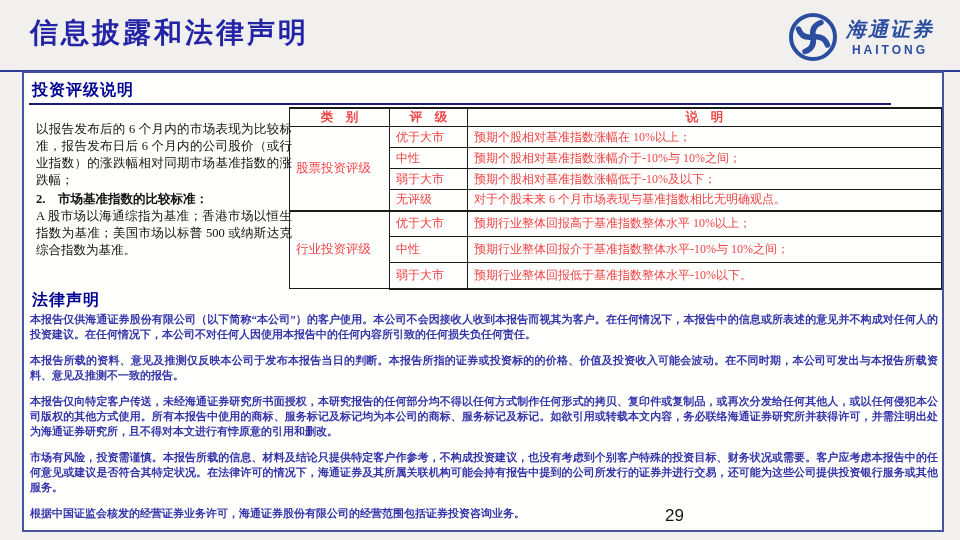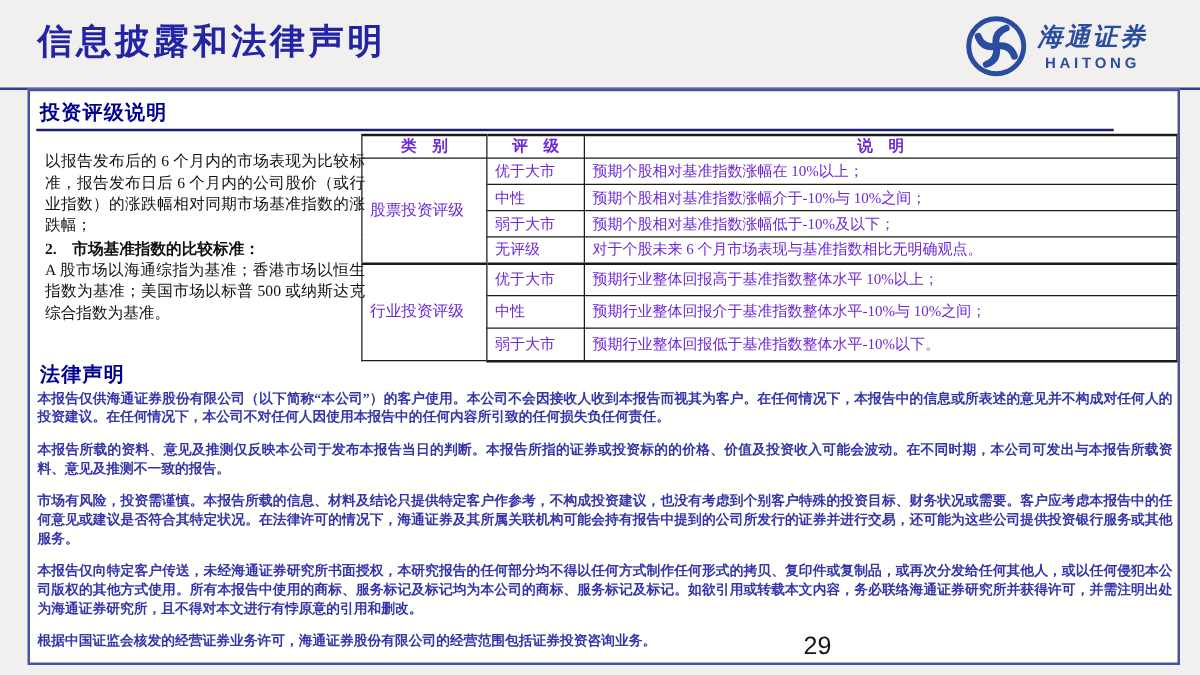--- a/index.html
+++ b/index.html
@@ -15,21 +15,21 @@
   
   .page-title {
     position: absolute; left: 30px; top: 14px;
     font-size: 28px; font-weight: bold; letter-spacing: 3px;
     color: #2323a6;
   }
   .header-rule {
     position: absolute; left: 0; top: 70px; width: 960px; height: 2px;
     background: #2e3c96;
   }
-  .logo { position: absolute; right: 28px; top: 10px; width: 160px; height: 56px; }
+  .logo { position: absolute; right: 12px; top: 10px; width: 160px; height: 56px; }
   .logo-icon { position: absolute; left: 0; top: 2px; width: 50px; height: 50px; }
   .logo-texts { position: absolute; left: 58px; top: 6px; text-align: center; }
   .logo-cn {
     font-size: 20px; font-weight: bold; color: #2a4da0;
     letter-spacing: 2px; font-style: italic;
   }
   .logo-en {
     font-size: 12px; font-weight: bold; color: #2a4da0;
     letter-spacing: 3px; font-family: "Liberation Sans", sans-serif;
   }
@@ -55,21 +55,21 @@
     font-size: 12.5px; line-height: 17px; color: #111;
   }
   .note-title { font-weight: bold; }
   .note-body { text-align: justify; }
   .note-gap { height: 2px; }
 
   
   .rating-table {
     position: absolute; left: 265px; top: 34px;
     border-collapse: collapse; table-layout: fixed; width: 652px;
-    font-size: 12px; color: #6d28d9;
+    font-size: 12px; color: #ef4444;
   }
   .rating-table col.c-cat { width: 100px; }
   .rating-table col.c-rat { width: 78px; }
   .rating-table col.c-desc { width: 474px; }
   .rating-table th, .rating-table td {
     border: 1px solid #1b1b1b; padding: 0 6px; overflow: hidden; white-space: nowrap;
   }
   .rating-table thead th {
     height: 18px; text-align: center; font-weight: bold; font-size: 12.5px;
     border-top: 2px solid #1b1b1b;
@@ -87,21 +87,21 @@
     font-size: 16px; font-weight: bold; color: #000091; letter-spacing: 1px;
   }
   .legal {
     position: absolute; left: 6px; top: 239px; width: 908px;
     font-size: 11px; line-height: 15px; color: #3636aa; text-align: justify; font-weight: bold;
   }
   .legal p { margin-bottom: 11px; }
 
   .page-number {
     position: absolute; left: 600px; top: 433px; width: 60px;
-    font-size: 20px; color: #141414; text-align: center;
+    font-size: 17px; color: #141414; text-align: right;
     font-family: "Liberation Sans", sans-serif;
   }
 </style>
 </head>
 <body>
 
 <div class="page">
 
   <div class="page-title">信息披露和法律声明</div>
 
@@ -183,21 +183,21 @@
           <td>弱于大市</td>
           <td>预期行业整体回报低于基准指数整体水平-10%以下。</td>
         </tr>
       </tbody>
     </table>
 
     <div class="legal-heading">法律声明</div>
     <div class="legal">
       <p>本报告仅供海通证券股份有限公司（以下简称“本公司”）的客户使用。本公司不会因接收人收到本报告而视其为客户。在任何情况下，本报告中的信息或所表述的意见并不构成对任何人的投资建议。在任何情况下，本公司不对任何人因使用本报告中的任何内容所引致的任何损失负任何责任。</p>
       <p>本报告所载的资料、意见及推测仅反映本公司于发布本报告当日的判断。本报告所指的证券或投资标的的价格、价值及投资收入可能会波动。在不同时期，本公司可发出与本报告所载资料、意见及推测不一致的报告。</p>
+      <p>本报告仅向特定客户传送，未经海通证券研究所书面授权，本研究报告的任何部分均不得以任何方式制作任何形式的拷贝、复印件或复制品，或再次分发给任何其他人，或以任何侵犯本公司版权的其他方式使用。所有本报告中使用的商标、服务标记及标记均为本公司的商标、服务标记及标记。如欲引用或转载本文内容，务必联络海通证券研究所并获得许可，并需注明出处为海通证券研究所，且不得对本文进行有悖原意的引用和删改。</p>
       <p>市场有风险，投资需谨慎。本报告所载的信息、材料及结论只提供特定客户作参考，不构成投资建议，也没有考虑到个别客户特殊的投资目标、财务状况或需要。客户应考虑本报告中的任何意见或建议是否符合其特定状况。在法律许可的情况下，海通证券及其所属关联机构可能会持有报告中提到的公司所发行的证券并进行交易，还可能为这些公司提供投资银行服务或其他服务。</p>
-      <p>本报告仅向特定客户传送，未经海通证券研究所书面授权，本研究报告的任何部分均不得以任何方式制作任何形式的拷贝、复印件或复制品，或再次分发给任何其他人，或以任何侵犯本公司版权的其他方式使用。所有本报告中使用的商标、服务标记及标记均为本公司的商标、服务标记及标记。如欲引用或转载本文内容，务必联络海通证券研究所并获得许可，并需注明出处为海通证券研究所，且不得对本文进行有悖原意的引用和删改。</p>
       <p>根据中国证监会核发的经营证券业务许可，海通证券股份有限公司的经营范围包括证券投资咨询业务。</p>
     </div>
 
     <div class="page-number">29</div>
   </div>
 
 </div>
 
 </body></html>

